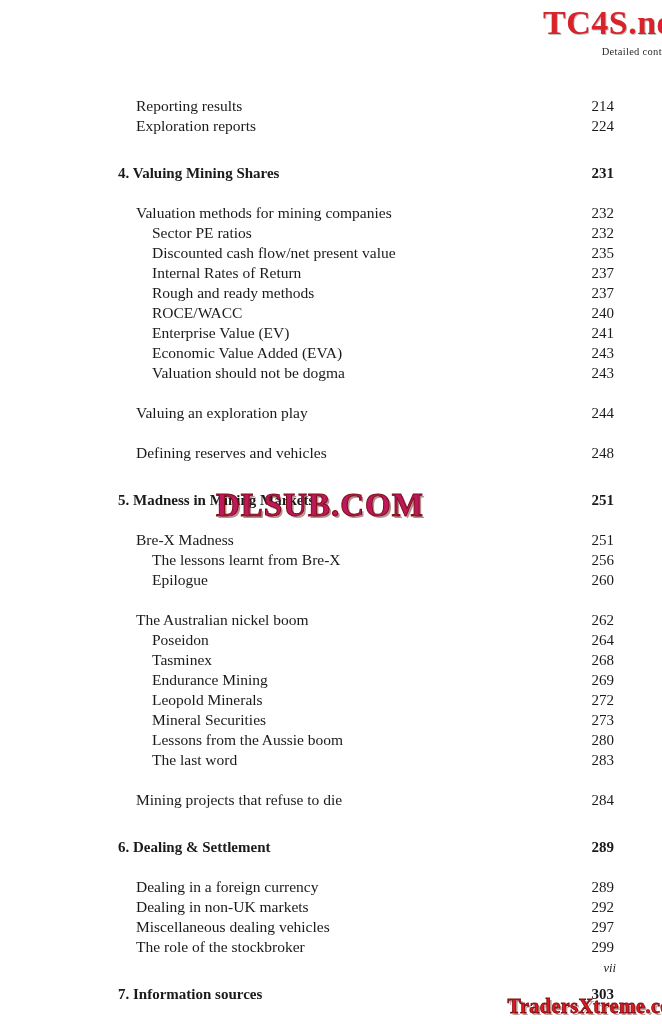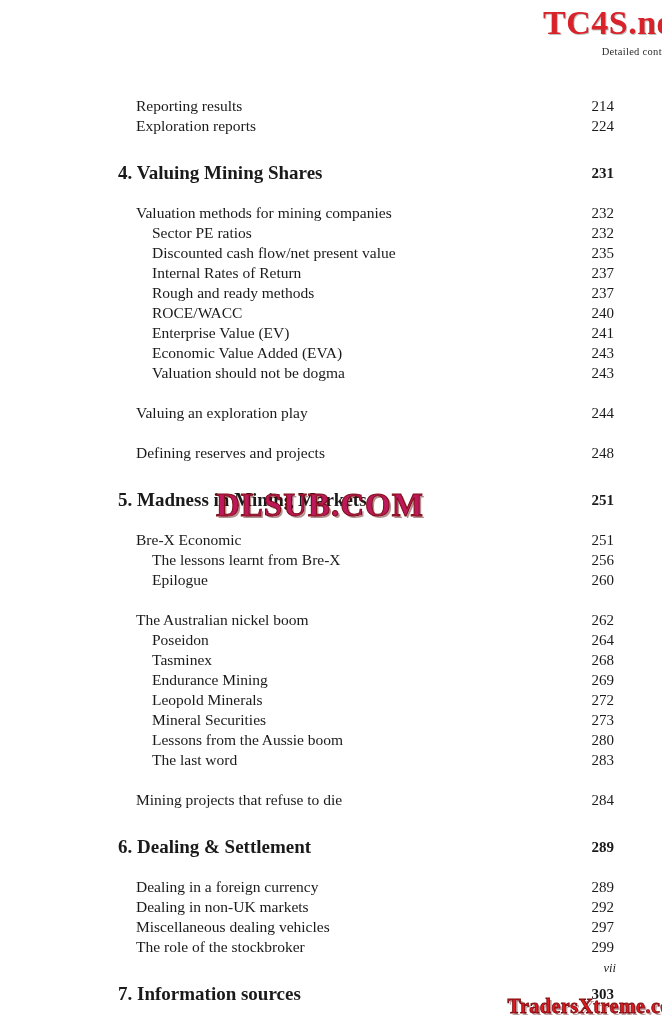--- a/index.html
+++ b/index.html
@@ -75,21 +75,21 @@
     right: 88px;
     width: 40px;
     text-align: right;
     font-size: 15px;
   }
 
   
   .lvl-chapter .label {
     margin-left: 78px;
     font-weight: bold;
-    font-size: 19px;
+    font-size: 15px;
   }
   .lvl-chapter .page-no {
     font-weight: bold;
   }
   .lvl-1 .label {
     margin-left: 96px;
   }
   .lvl-2 .label {
     margin-left: 112px;
   }
@@ -198,31 +198,31 @@
         <span class="label">Valuation should not be dogma</span>
         <span class="page-no">243</span>
       </div>
       <div class="gap-md"></div>
       <div class="row lvl-1">
         <span class="label">Valuing an exploration play</span>
         <span class="page-no">244</span>
       </div>
       <div class="gap-md"></div>
       <div class="row lvl-1">
-        <span class="label">Defining reserves and projects</span>
+        <span class="label">Defining reserves and vehicles</span>
         <span class="page-no">248</span>
       </div>
       <div class="gap-lg"></div>
       <div class="row lvl-chapter">
         <span class="label">5. Madness in Mining Markets</span>
         <span class="page-no">251</span>
       </div>
       <div class="gap-md"></div>
       <div class="row lvl-1">
-        <span class="label">Bre-X Economic</span>
+        <span class="label">Bre-X Madness</span>
         <span class="page-no">251</span>
       </div>
       <div class="row lvl-2">
         <span class="label">The lessons learnt from Bre-X</span>
         <span class="page-no">256</span>
       </div>
       <div class="row lvl-2">
         <span class="label">Epilogue</span>
         <span class="page-no">260</span>
       </div>

